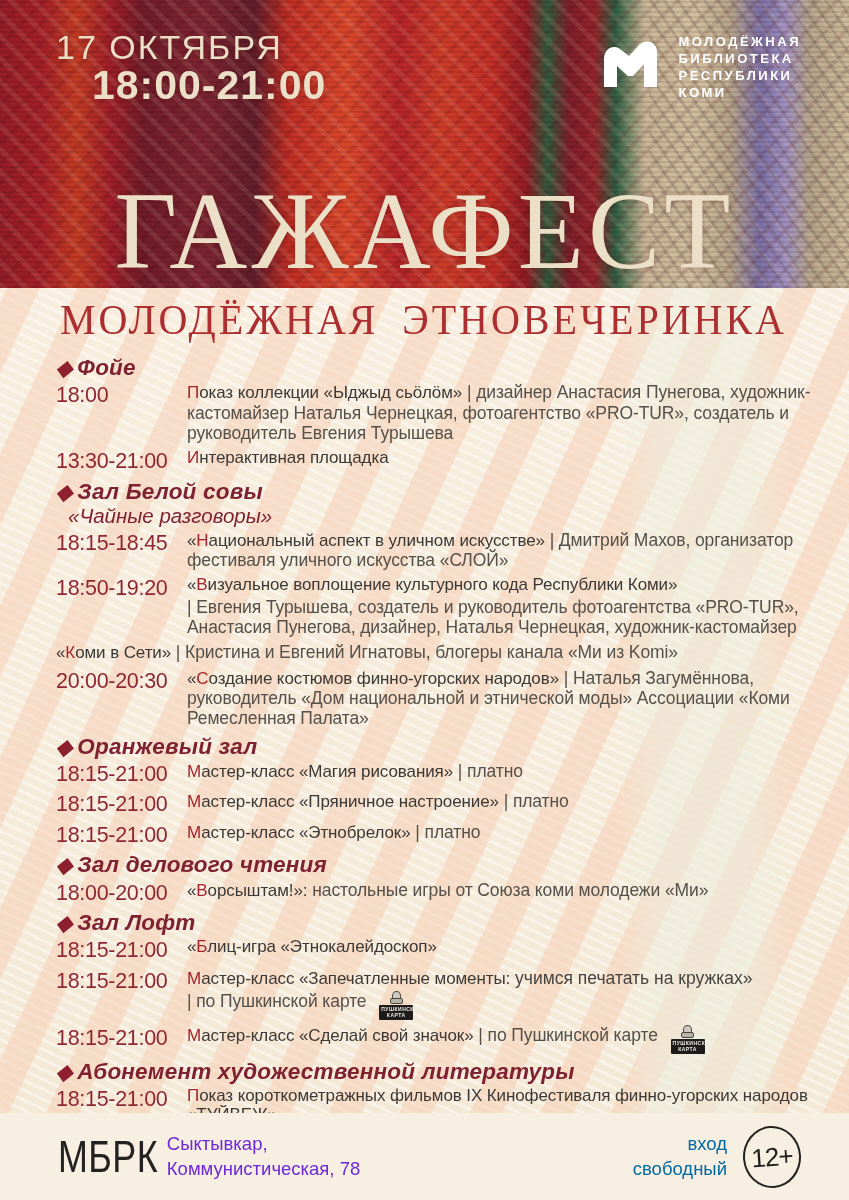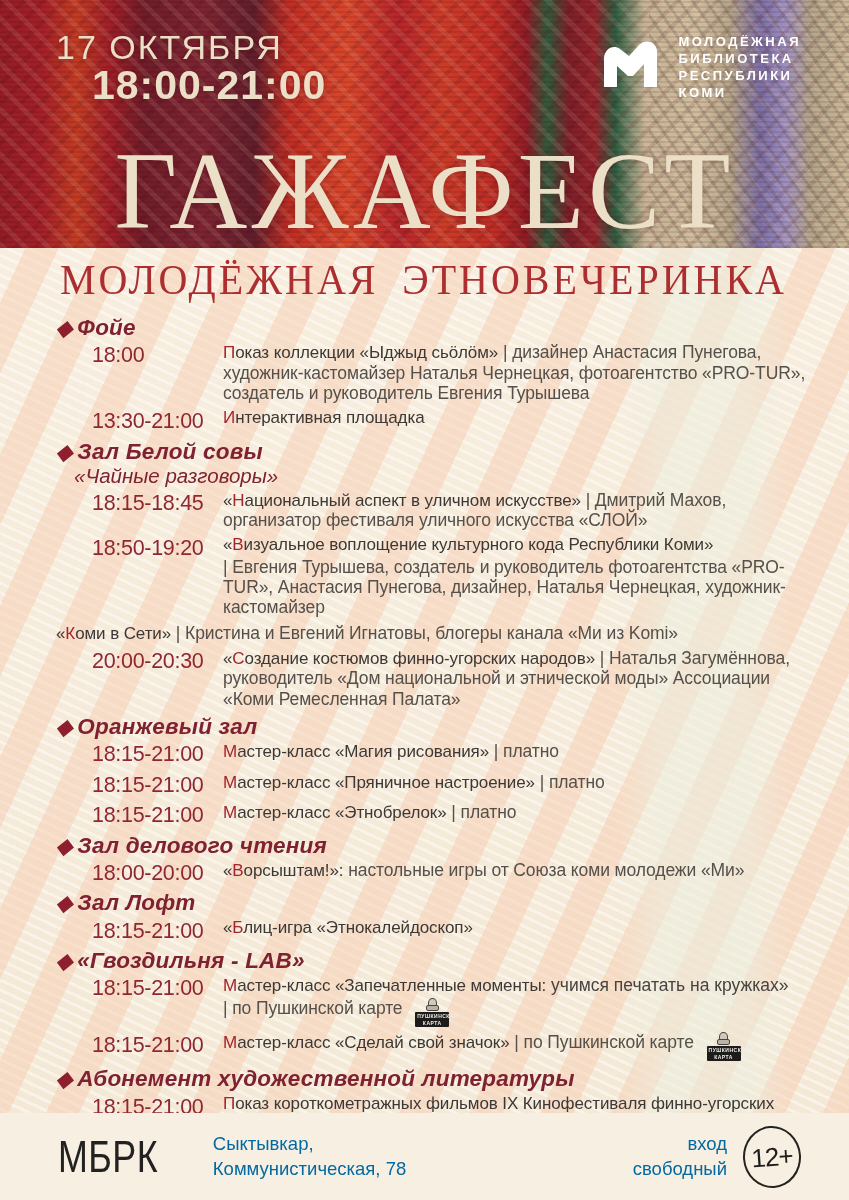--- a/index.html
+++ b/index.html
@@ -12,21 +12,21 @@
     font-family:"Liberation Sans", sans-serif;
     background:
       linear-gradient(90deg, rgba(255,255,255,0) 0 73%, rgba(236,238,222,0.55) 78% 88%, rgba(255,255,255,0) 93%),
       repeating-linear-gradient(115deg, rgba(247,205,178,0.50) 0 30px, rgba(250,240,226,0.05) 30px 64px),
       repeating-linear-gradient(25deg, rgba(255,255,255,0.45) 0 3px, rgba(255,255,255,0) 3px 9px),
       linear-gradient(#f8efe1,#f3e8d5);
   }
 
   
   .hero{
-    position:relative; width:100%; height:248px; overflow:hidden;
+    position:relative; width:100%; height:288px; overflow:hidden;
     background:
       repeating-linear-gradient(0deg, rgba(40,0,10,0.10) 0 2px, rgba(255,255,255,0) 2px 5px),
       repeating-linear-gradient(45deg, rgba(255,225,195,0.10) 0 5px, rgba(255,255,255,0) 5px 16px),
       repeating-linear-gradient(-45deg, rgba(70,5,20,0.12) 0 4px, rgba(255,255,255,0) 4px 14px),
       linear-gradient(90deg,
         #931d26 0%, #a32028 5%, #c23c23 9%, #9e1f28 13%,
         #6f1d29 17%, #7d2532 24%, #601e2b 30%,
         #bf2e24 34%, #d8472b 41%, #b5252a 47%,
         #cb3c28 52%, #c12f26 58%, #8f1c25 62%,
         #2f5a3c 64.5%, #7c1f28 67%, #93242c 70%, #2c5e41 72.5%,
@@ -76,25 +76,25 @@
     font-size:40px; font-weight:400; color:#ac2e31;
     letter-spacing:3px; line-height:1.05;
     transform:scaleY(1.05); transform-origin:top;
   }
 
   
   .schedule{ padding:12px 28px 0 56px; }
   .section{ margin:3px 0 2px; color:#7e2130; line-height:1.12;font-style:italic; }
   .section-title{ font-size:22.5px; font-weight:700; letter-spacing:0.2px; }
   .diamond{ color:#8e1f2e; font-size:21px; margin-right:5px; }
-  .section-sub{ font-size:20.5px; font-weight:400; margin:1px 0 2px 18px; color:#7e2130; }
+  .section-sub{ font-size:20.5px; font-weight:400; margin:1px 0 2px 12px; color:#7e2130; }
   .event{ display:flex; margin:0 0 5px; }
   .event .time{
     flex:0 0 131px; color:#8e2733;
-    font-size:21.5px; letter-spacing:-0.3px; line-height:1.14; padding-top:1px;margin-left:36px;
+    font-size:21.5px; letter-spacing:-0.3px; line-height:1.14; padding-top:1px;
   }
   .event .content{ flex:1; color:#3c3835; }
   .ev-title{ font-size:17px; line-height:1.14; letter-spacing:-0.1px; }
   .ev-title-small{ font-size:17.5px; color:#474340; }
   .lettrine{ color:#a3252d; }
   .ev-note{ font-size:17.5px; color:#55504a; line-height:1.16; letter-spacing:-0.1px; }
   .ev-note.block{ display:block; margin-top:2px; }
   .ev-note.inline{ display:inline; }
 
   .pushkin{
@@ -122,21 +122,21 @@
     position:absolute; left:0; bottom:0; width:100%; height:87px;
     background:#f6efe2;
     display:flex; align-items:center;
     padding:0 48px 0 58px; z-index:5;
   }
   .footer-org{
     font-size:39px; color:#232220; letter-spacing:0.5px; font-weight:400;
     transform:scale(0.92,1.12); transform-origin:left center;
   }
   .footer-address{
-    margin-left:46px; font-size:18.5px; color:#0369a1; line-height:1.3;
+    font-size:18.5px; color:#6d28d9; line-height:1.3;
   }
   .footer-spacer{ flex:1; }
   .footer-entry{
     text-align:right; font-size:18.5px; color:#0369a1; line-height:1.3;
     margin-right:16px;
   }
   .age-badge{
     width:58px; height:62px; border:2px solid #24231f; border-radius:50%;
     display:flex; align-items:center; justify-content:center;
     font-size:26px; color:#1f1e1b; letter-spacing:-1px;
@@ -227,23 +227,20 @@
         <div class="time">18:00-20:00</div>
         <div class="content"><span class="ev-title">«<span class="lettrine">В</span>орсыштам!»:</span><span class="ev-note inline"> настольные игры от Союза коми молодежи «Ми»</span></div>
       </div>
       <div class="section">
         <div class="section-title"><span class="diamond">◆</span>Зал Лофт</div>
       </div>
       <div class="event">
         <div class="time">18:15-21:00</div>
         <div class="content"><span class="ev-title">«<span class="lettrine">Б</span>лиц-игра «Этнокалейдоскоп»</span></div>
       </div>
-      <div class="section">
-        <div class="section-title"><span class="diamond">◆</span>«Гвоздильня - LAB»</div>
-      </div>
       <div class="event">
         <div class="time">18:15-21:00</div>
         <div class="content"><span class="ev-title"><span class="lettrine">М</span>астер-класс «Запечатленные моменты:</span><span class="ev-title-small"> учимся печатать на кружках»</span><span class="ev-note block">| по Пушкинской карте <span class="pushkin">
               <span class="pk-bust"></span>
               <span class="pk-badge">ПУШКИНСКАЯ КАРТА</span>
             </span></span></div>
       </div>
       <div class="event">
         <div class="time">18:15-21:00</div>
         <div class="content"><span class="ev-title"><span class="lettrine">М</span>астер-класс «Сделай свой значок»</span><span class="ev-note inline"> | по Пушкинской карте <span class="pushkin">

